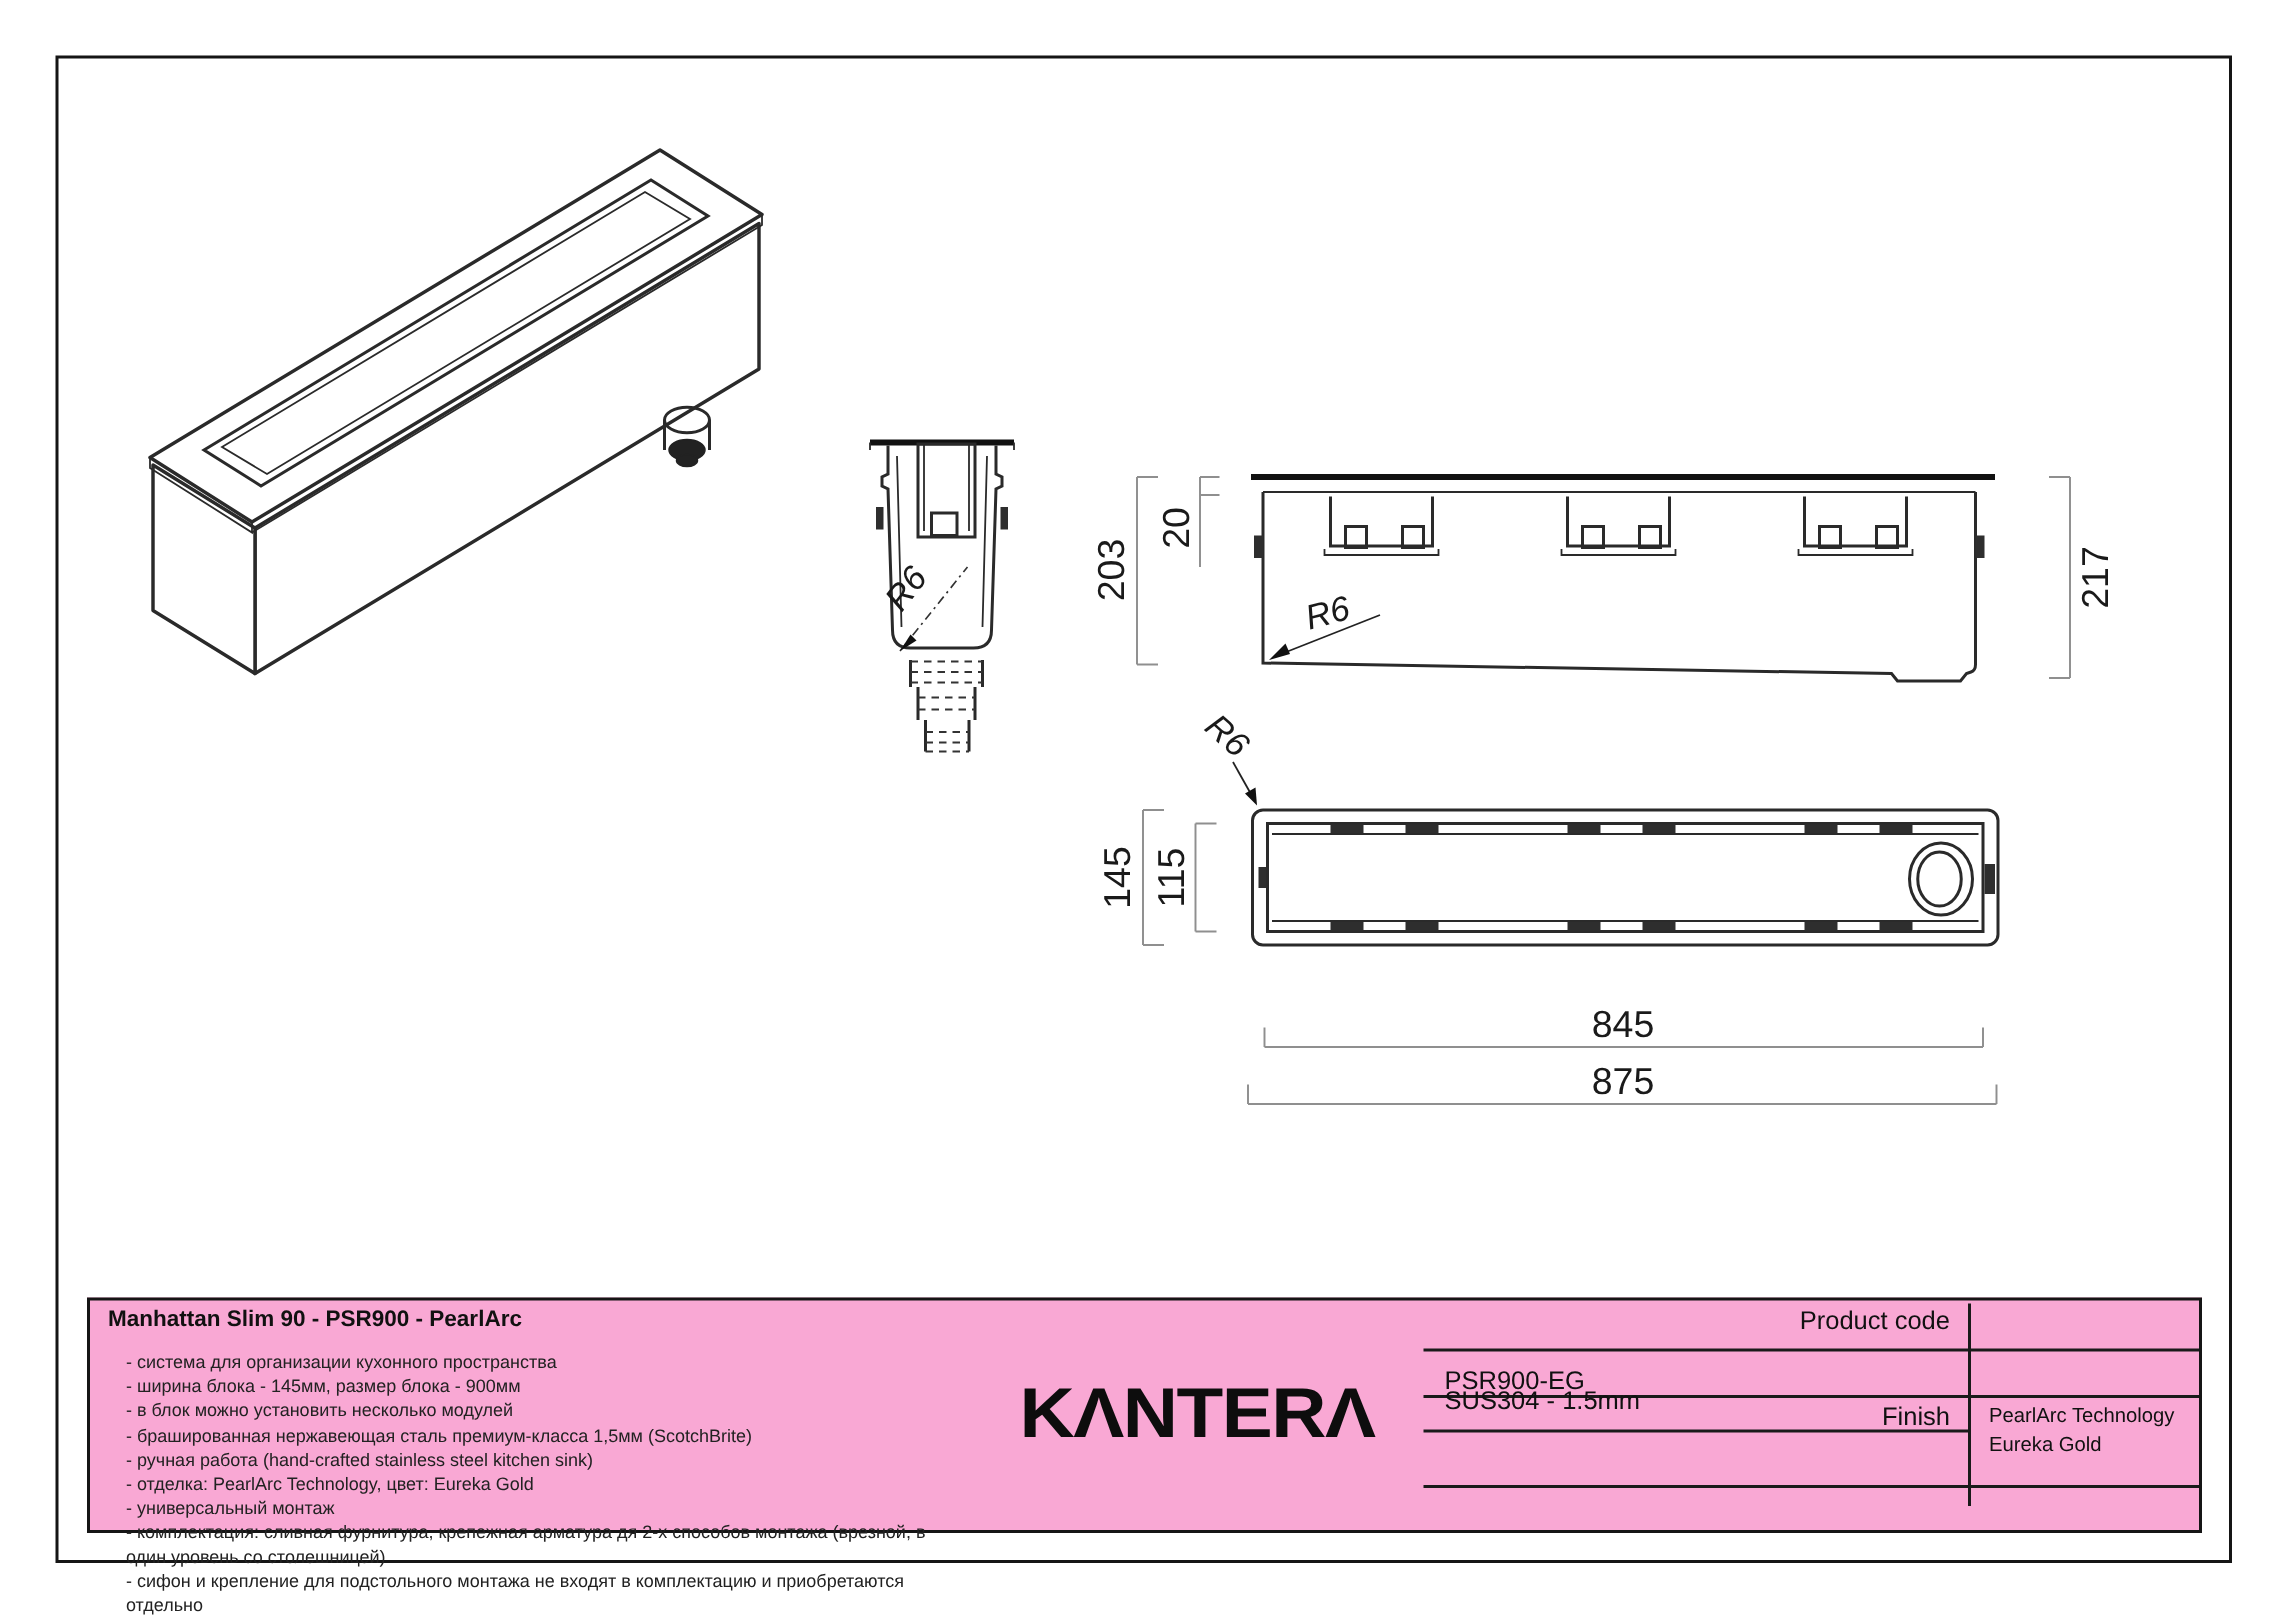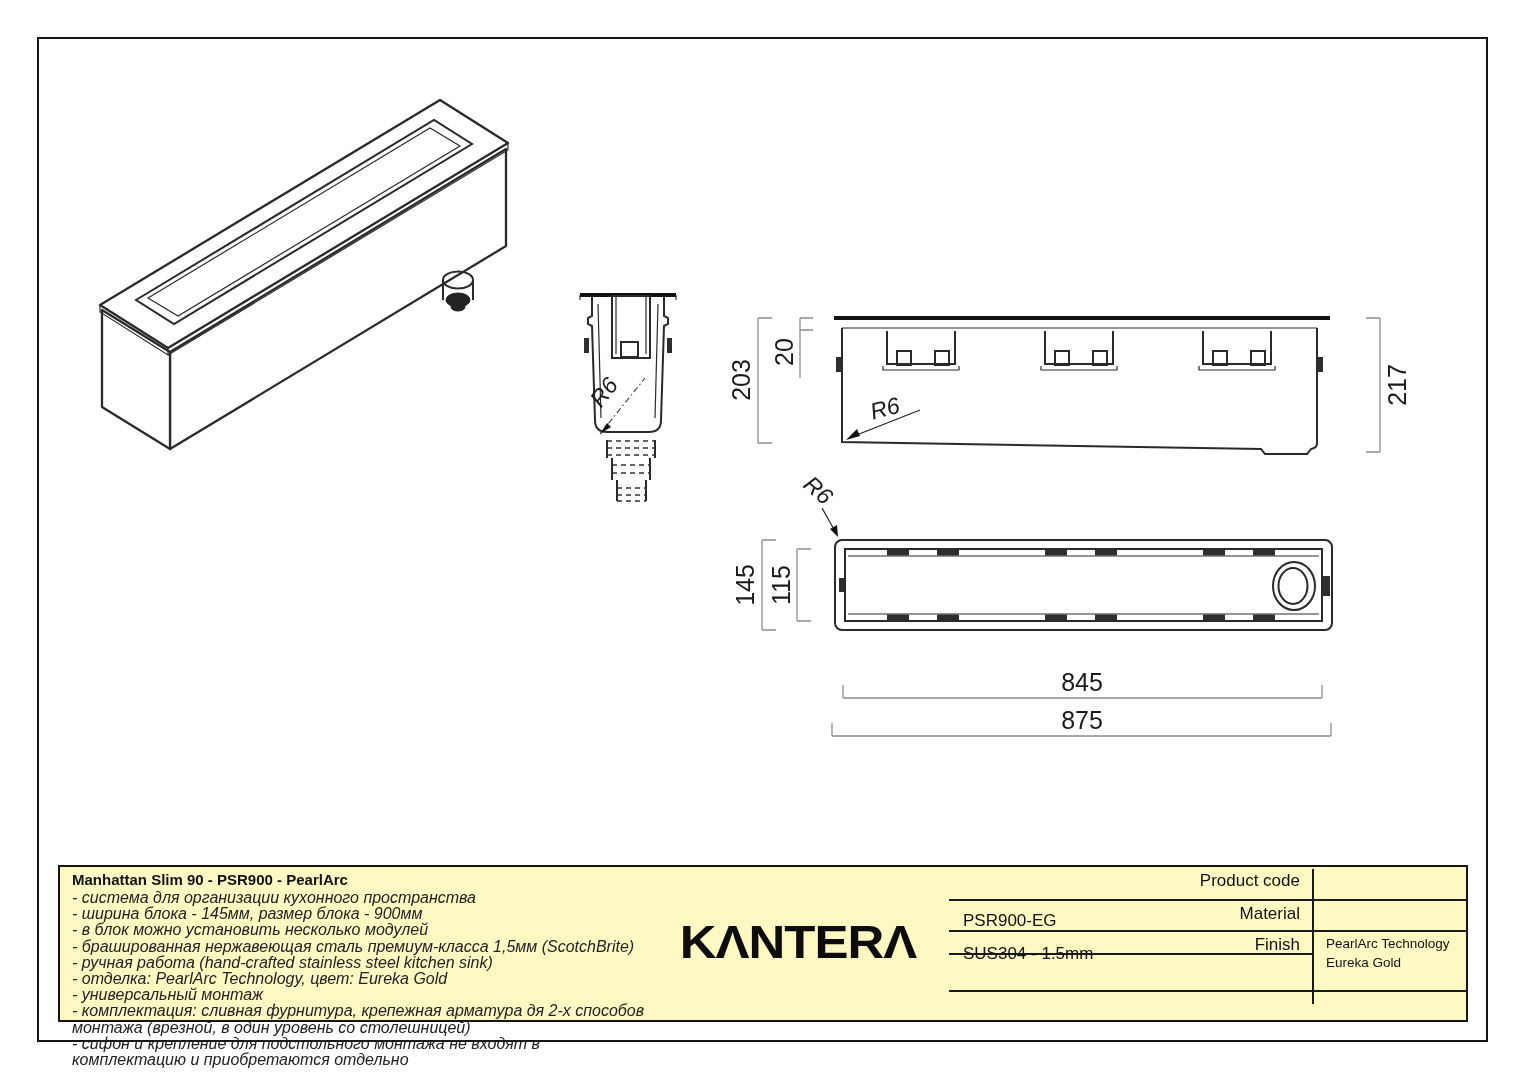--- a/index.html
+++ b/index.html
@@ -3,24 +3,24 @@
 <meta charset="utf-8">
 <style>
   html,body{margin:0;padding:0;background:#fff;}
   .canvas{position:relative;width:1527px;height:1080px;background:#ffffff;
           font-family:"Liberation Sans",sans-serif;color:#1a1a1a;overflow:hidden;}
   .frame{position:absolute;left:37px;top:37px;width:1451px;height:1005px;
          border:2px solid #151515;box-sizing:border-box;background:#fff;}
   .view{position:absolute;}
   
   .band{position:absolute;left:58px;top:865px;width:1410px;height:157px;
-        border:2px solid #151515;box-sizing:border-box;background:#fef9c3;}
+        border:2px solid #151515;box-sizing:border-box;background:#f9a8d4;}
   .desc{position:absolute;left:12px;top:4px;width:578px;}
   .desc h1{font-size:15px;font-weight:bold;margin:0 0 2px 0;color:#111;}
-  .desc ul{list-style:none;margin:0;padding:0;font-size:16px;line-height:16.2px;color:#222;font-style:italic;}
+  .desc ul{list-style:none;margin:12px;padding:0;font-size:12px;line-height:16.2px;color:#222;}
   .logo{position:absolute;left:570px;top:46px;width:336px;text-align:center;
         font-size:50px;font-weight:bold;letter-spacing:-1px;color:#0d0d0d;
         transform:scale(1.02,0.94);transform-origin:center;}
   .tb-divider{position:absolute;left:1252px;top:2px;width:2px;height:135px;background:#1a1a1a;}
   .tb-sep{position:absolute;left:889px;width:517px;height:2px;background:#1a1a1a;}
   .tb-row{position:absolute;left:889px;width:515px;display:flex;flex-direction:column;}
   .tb-label{width:351px;text-align:right;padding-right:14px;font-size:17px;color:#111;}
   .tb-value{padding-left:14px;font-size:17px;color:#111;margin-top:20px;}
   .fin-val{position:absolute;left:1266px;font-size:13.5px;color:#111;white-space:nowrap;text-align:right;}
   
@@ -195,21 +195,20 @@
     <div class="tb-sep" style="top:32px"></div>
     <div class="tb-sep" style="top:63px"></div>
     <div class="tb-sep" style="top:86px;width:363px"></div>
     <div class="tb-sep" style="top:123px"></div>
 
     <div class="tb-row" style="top:4px">
       <div class="tb-label">Product code</div>
       <div class="tb-value">PSR900-EG</div>
     </div>
     <div class="tb-row" style="top:37px">
-      <div class="tb-label">Material</div>
       <div class="tb-value">SUS304 - 1.5mm</div>
     </div>
     <div class="tb-row" style="top:68px">
       <div class="tb-label">Finish</div>
     </div>
     <div class="fin-val" style="top:69px">PearlArc Technology</div>
     <div class="fin-val" style="top:88px">Eureka Gold</div>
   </div>
 </div>
 

